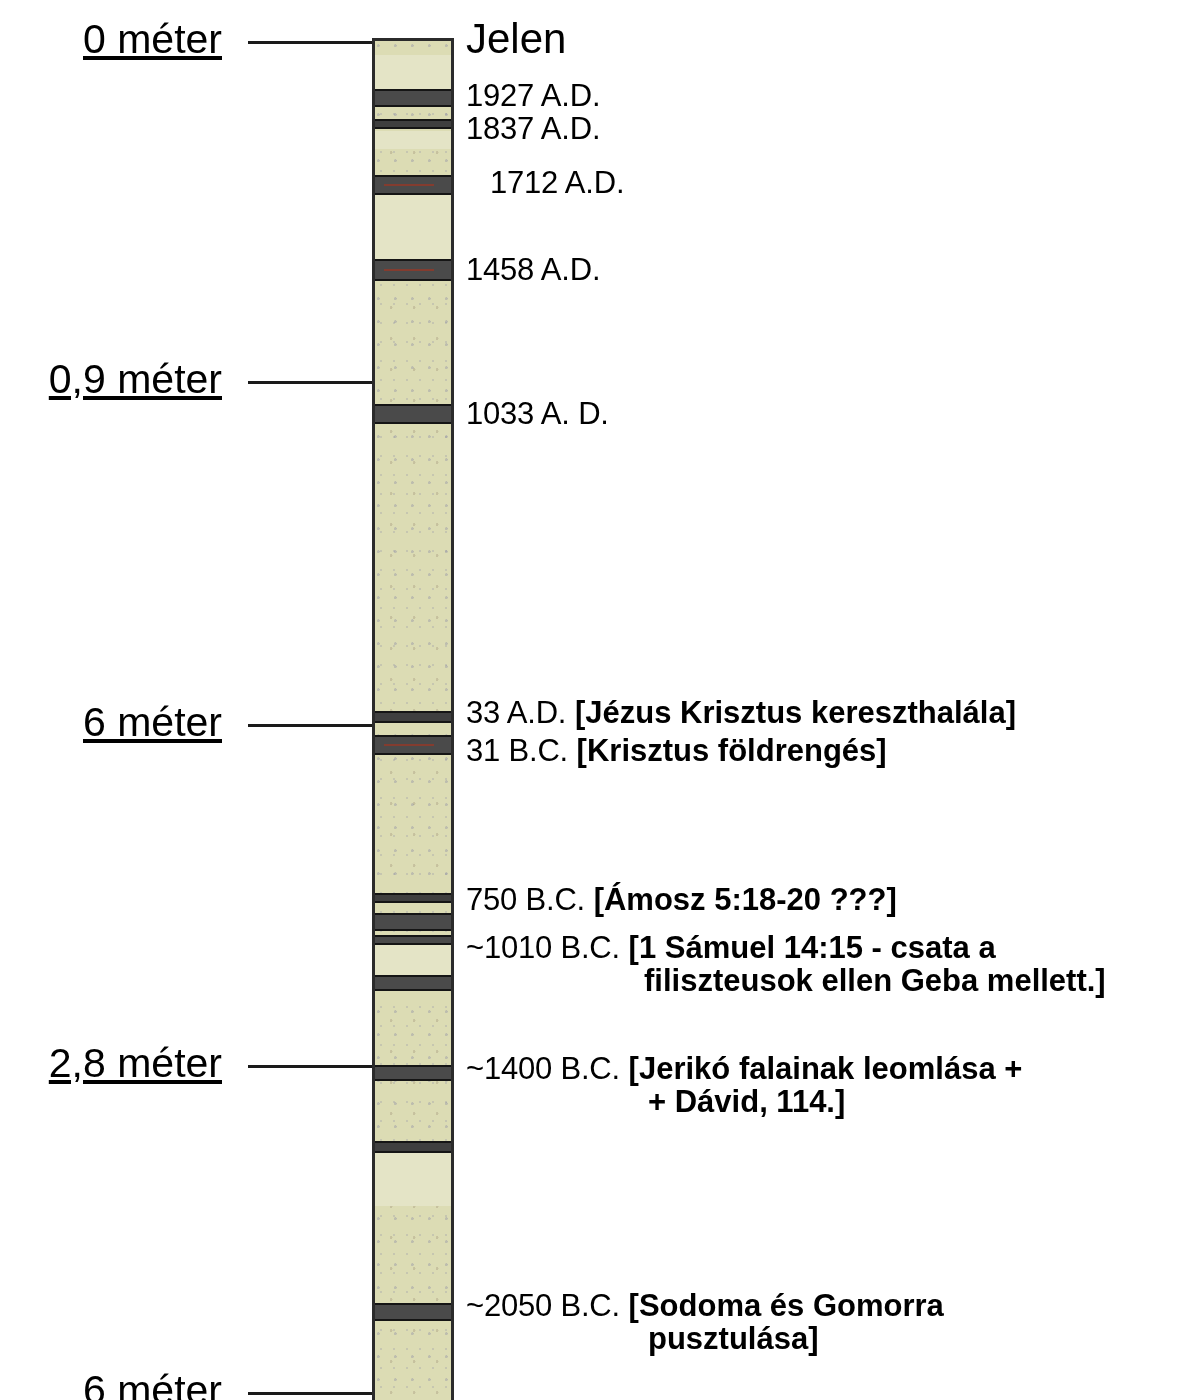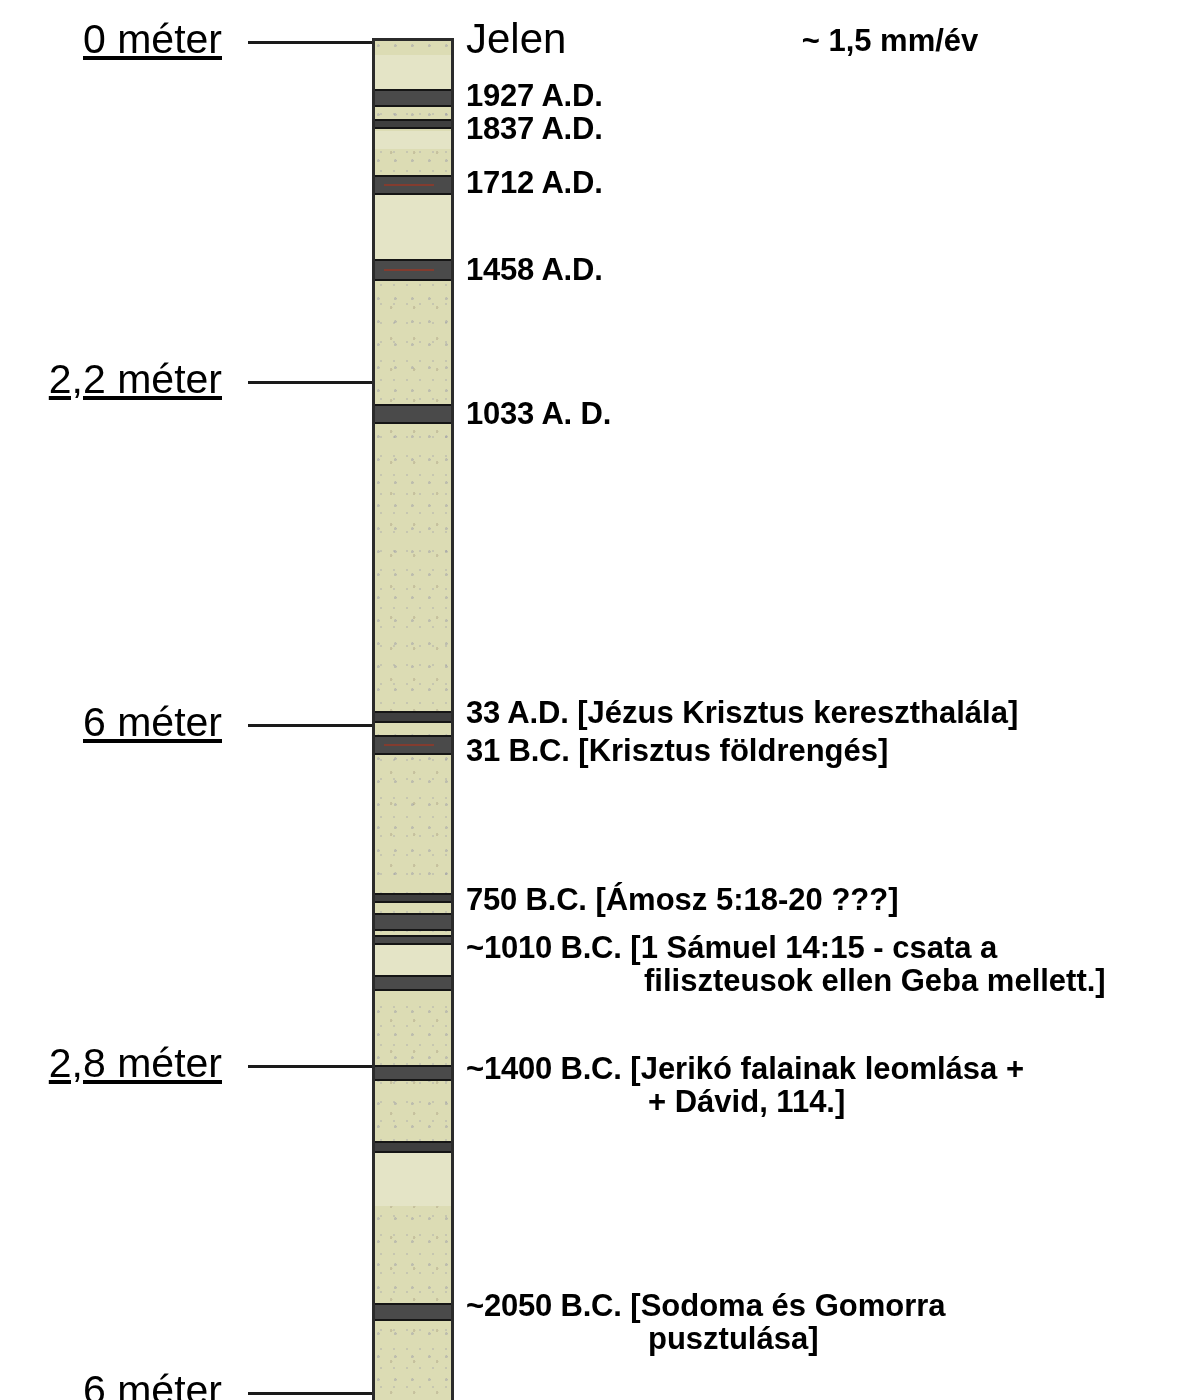--- a/index.html
+++ b/index.html
@@ -99,21 +99,21 @@
 
   
   .event {
     position: absolute;
     left: 466px;
     white-space: nowrap;
     font-size: 31px;
     line-height: 1.06;
   }
   .event .date {
-    font-weight: 700;
+    font-weight: 400;
     letter-spacing: -0.2px;
   }
   .event .desc {
     font-weight: 700;
   }
   .event.two-line {
     white-space: normal;
     width: 740px;
   }
   .event .indent {
@@ -148,21 +148,21 @@
   }
 </style>
 </head>
 <body>
 
 <div class="depth-row" style="top:41px;">
   <div class="depth-label">0 méter</div>
   <div class="tick"></div>
 </div>
 <div class="depth-row" style="top:381px;">
-  <div class="depth-label">2,2 méter</div>
+  <div class="depth-label">0,9 méter</div>
   <div class="tick"></div>
 </div>
 <div class="depth-row" style="top:724px;">
   <div class="depth-label">6 méter</div>
   <div class="tick"></div>
 </div>
 <div class="depth-row" style="top:1065px;">
   <div class="depth-label">2,8 méter</div>
   <div class="tick"></div>
 </div>
@@ -198,30 +198,29 @@
   <div class="band" style="top:894px;height:10px;"></div>
   <div class="band" style="top:934px;height:16px;"></div>
   <div class="band" style="top:1024px;height:16px;"></div>
   <div class="band thin" style="top:1100px;height:12px;"></div>
   <div class="band" style="top:1262px;height:18px;"></div>
 </div>
 
 <div id="top-label">Jelen</div>
 
 <div id="rate-caption">
-  <div>~ 1,5 mm/év</div>
 </div>
 
 <div class="event" style="top:80px;">
   <span class="date">1927 A.D.</span>
 </div>
 <div class="event" style="top:113px;">
   <span class="date">1837 A.D.</span>
 </div>
-<div class="event" style="top:167px;">
+<div class="event" style="top:167px;margin-left:24px;">
   <span class="date">1712 A.D.</span>
 </div>
 <div class="event" style="top:254px;">
   <span class="date">1458 A.D.</span>
 </div>
 <div class="event" style="top:398px;">
   <span class="date">1033 A. D.</span>
 </div>
 
 <div class="event" style="top:697px;">

